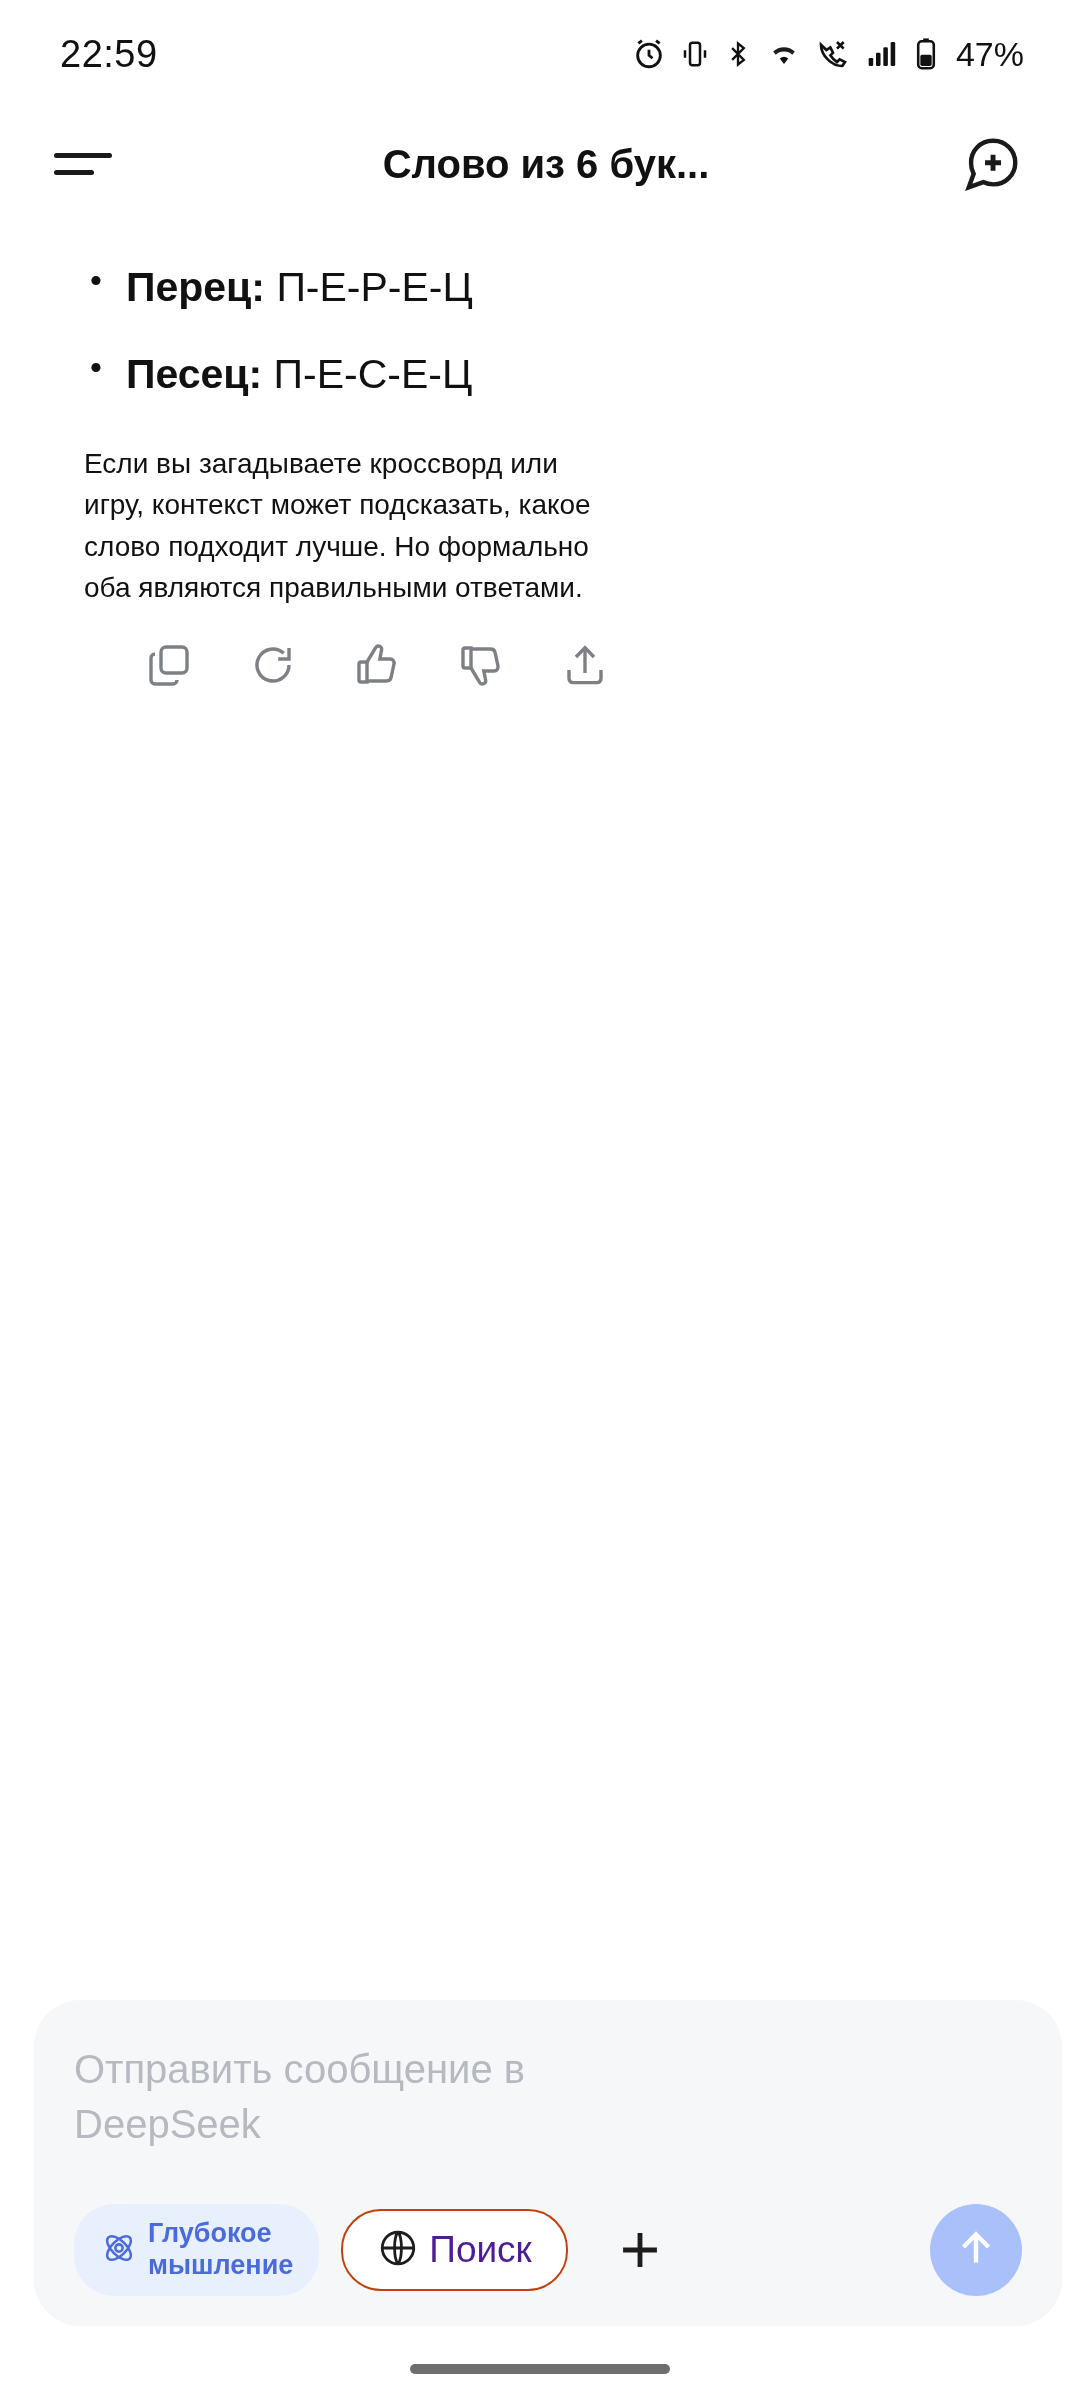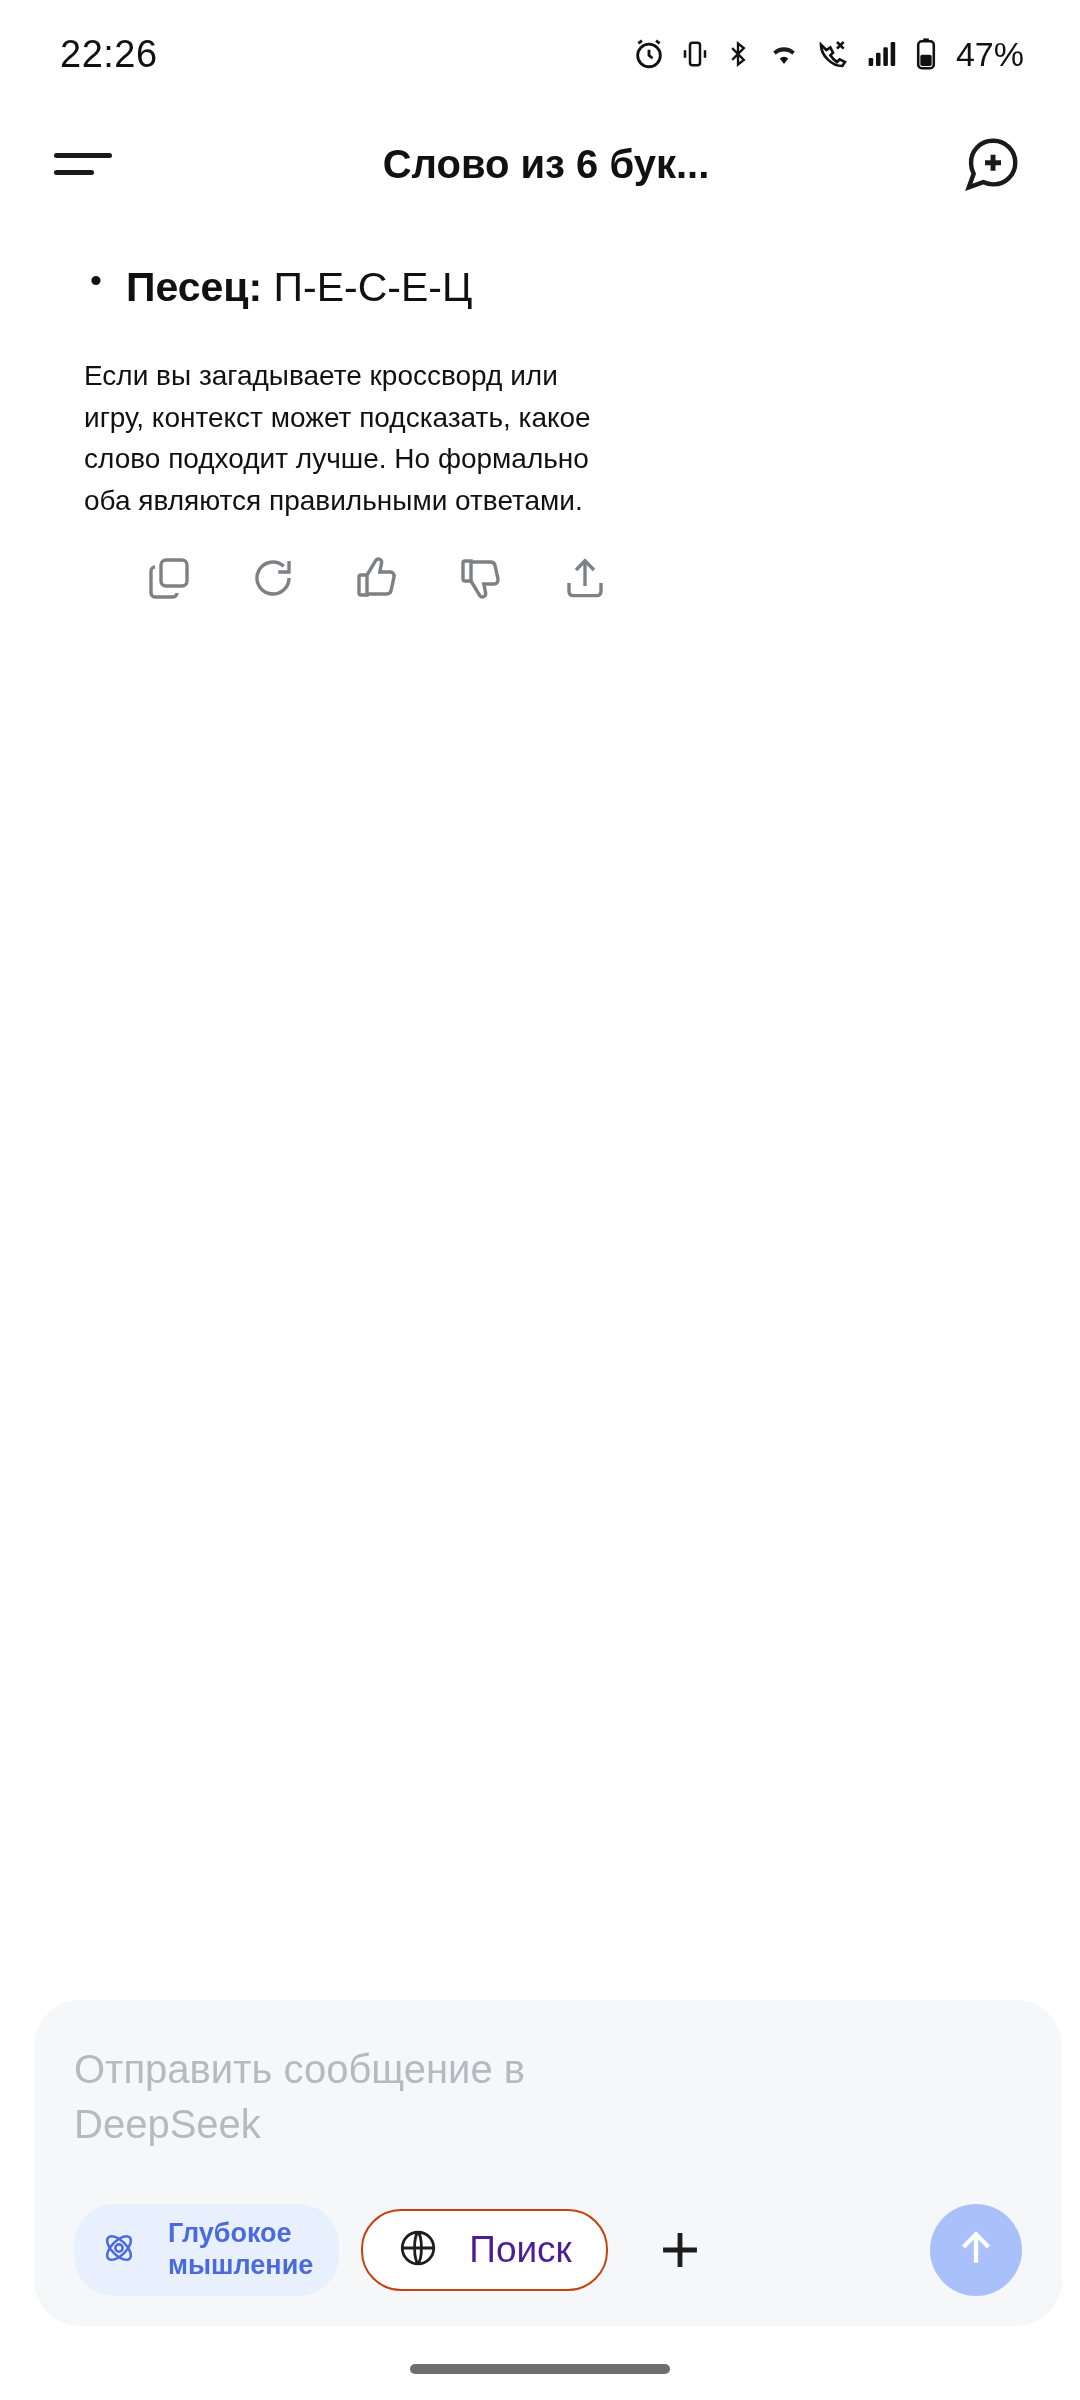--- a/index.html
+++ b/index.html
@@ -168,21 +168,21 @@
     margin-bottom: 52px;
   }
   .composer-row {
     display: flex;
     align-items: center;
     gap: 22px;
   }
   .chip {
     display: flex;
     align-items: center;
-    gap: 30px;
+    gap: 10px;
     border-radius: 40px;
     padding: 14px 26px;
     box-sizing: border-box;
     cursor: pointer;
   }
   .chip-deepthink {
     background: #e8f0fe;
     color: #4b6bdd;
   }
   .chip-deepthink .chip-label {
@@ -231,21 +231,21 @@
     width: 260px;
     height: 10px;
     border-radius: 6px;
     background: #6e6e6e;
   }
 </style>
 </head>
 <body>
 
 <div class="status-bar">
-  <div class="status-time">22:26</div>
+  <div class="status-time">22:59</div>
   <div class="status-icons">
     <span>
       <svg width="34" height="34" viewBox="0 0 24 24" fill="none" stroke="#111" stroke-width="2">
         <circle cx="12" cy="13" r="8"></circle>
           <path d="M12 9v4l2.5 2"></path>
           <path d="M4.5 4.5 7 2.5"></path>
           <path d="M19.5 4.5 17 2.5"></path>
       </svg>
     </span>
     <span>
@@ -302,20 +302,24 @@
       <path d="M12.4 8.4v6.2M9.3 11.5h6.2" stroke-width="1.9"></path>
     </svg>
   </div>
 </div>
 
 <div class="conversation">
 
 
   <ul class="bullet-list">
     <li>
+      <b>Перец:</b>
+      <span>П-Е-Р-Е-Ц</span>
+    </li>
+    <li>
       <b>Песец:</b>
       <span>П-Е-С-Е-Ц</span>
     </li>
   </ul>
 
   <p class="paragraph">Если вы загадываете кроссворд или игру, контекст может подсказать, какое слово подходит лучше. Но формально оба являются правильными ответами.</p>
 
   <div class="msg-actions">
     <div class="act">
       <svg width="48" height="48" viewBox="0 0 24 24" fill="none" stroke="#7d8085" stroke-width="1.7">

